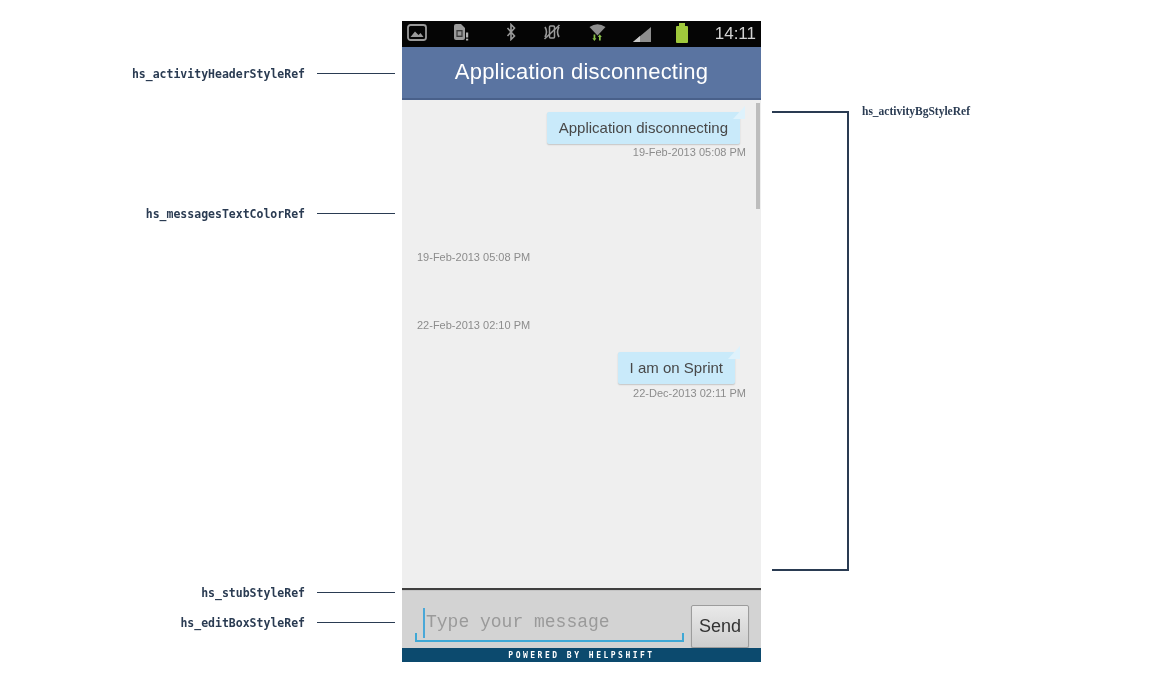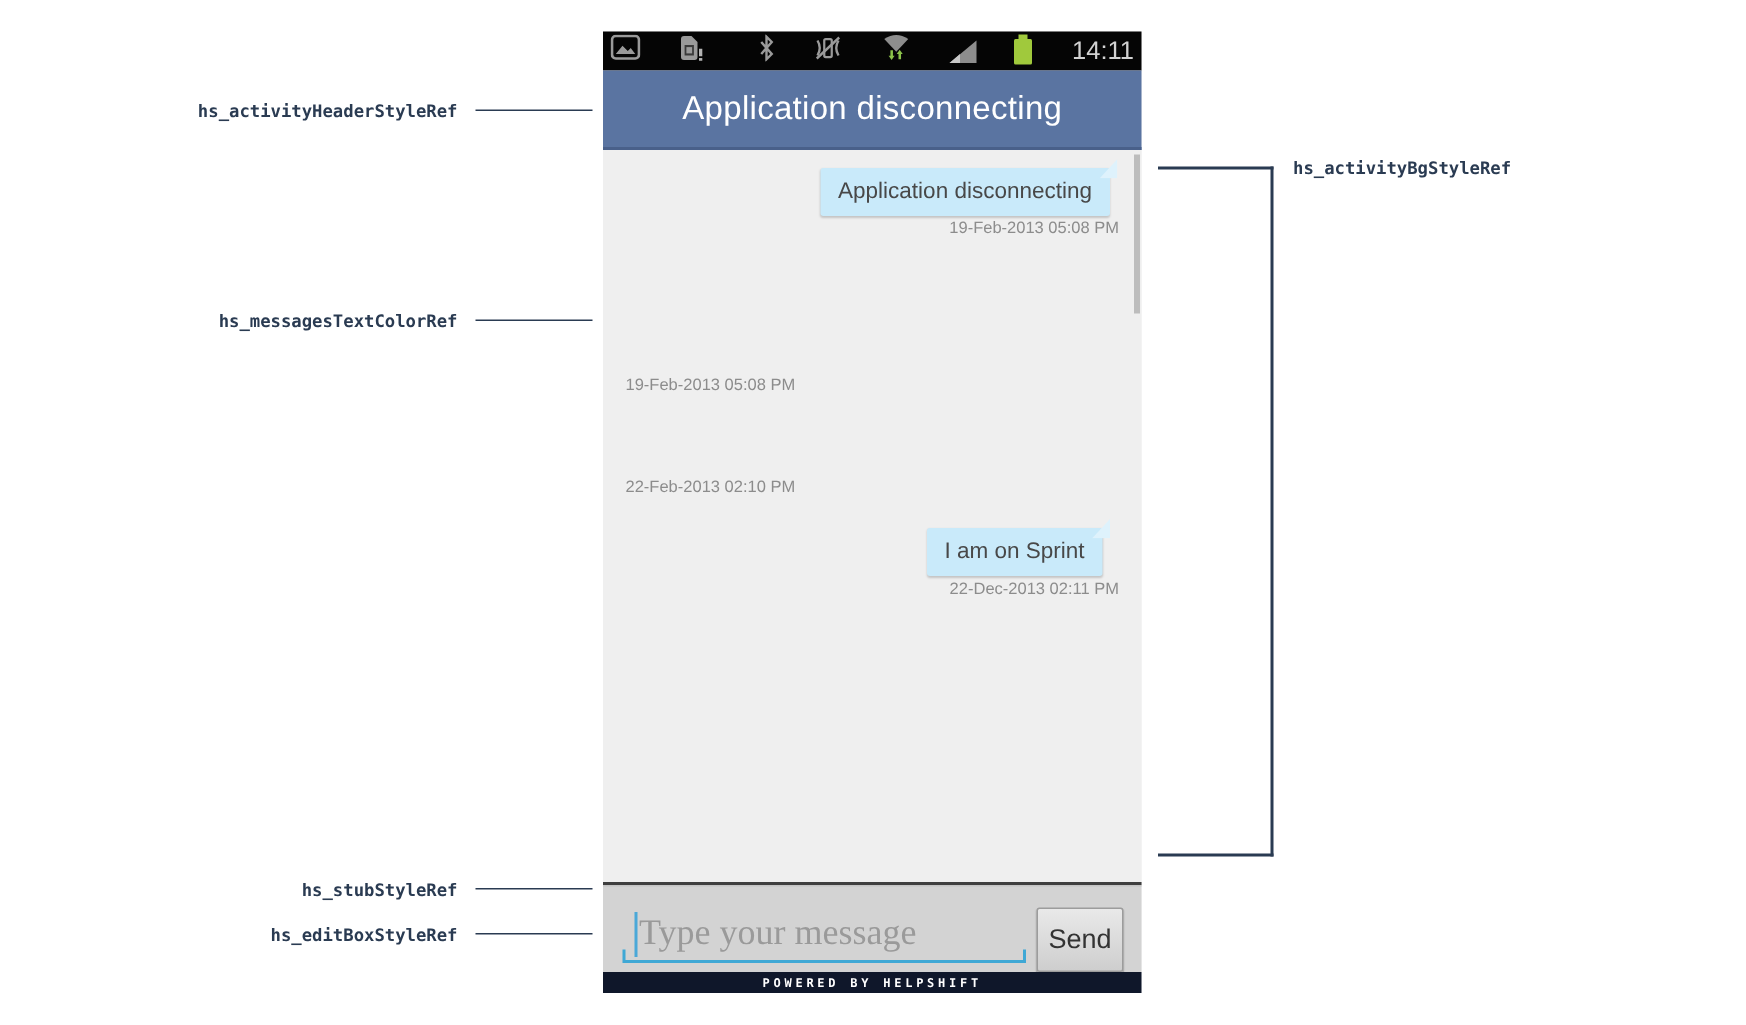--- a/index.html
+++ b/index.html
@@ -44,29 +44,29 @@
 
   
   .composer { position:absolute; left:0; top:567px; width:100%; height:60px; background:#d3d3d3;
               border-top:2px solid #3f3f3f; box-shadow:inset 0 1px 0 #c4c4c4; }
   .edit-wrap { position:absolute; left:13px; top:14px; width:269px; height:38px;
                border-bottom:2px solid #3fa8d5; }
   .edit-wrap::before, .edit-wrap::after { content:""; position:absolute; bottom:0; width:2px; height:7px; background:#3fa8d5; }
   .edit-wrap::before { left:0; } .edit-wrap::after { right:0; }
   .edit-cursor { position:absolute; left:8px; top:4px; width:2px; height:30px; background:#4aa8d8; }
   .edit-input { position:absolute; left:11px; top:0; width:250px; height:36px; border:none; outline:none;
-                background:transparent; font-family:Liberation Serif, serif; font-size:24px; color:#444; }
+                background:transparent; font-family:Liberation Mono, monospace; font-size:18px; color:#444; }
   .edit-input::placeholder { color:#9a9a9a; opacity:1; }
   .send-btn { position:absolute; right:12px; top:15px; width:58px; height:43px;
               background:linear-gradient(#e9e9e9, #cecece); border:1px solid #9c9c9c; border-radius:2px;
               font-family:"Liberation Sans", sans-serif; font-size:18px; color:#333; text-align:center; line-height:41px;
               box-shadow:0 1px 1px rgba(0,0,0,0.25); }
 
   
-  .phone-footer { position:absolute; left:0; top:627px; width:100%; height:14px; background:#0f172a;
+  .phone-footer { position:absolute; left:0; top:627px; width:100%; height:14px; background:#0c4a6e;
                   display:flex; align-items:center; justify-content:center; }
   .phone-footer .ft { color:#ffffff; font-family:"DejaVu Sans Mono", monospace; font-weight:bold;
                       font-size:8px; letter-spacing:2.5px; }
 </style>
 </head>
 <body>
 
 <div class="canvas">
 
   <div class="ann-label" style="right:859px; top:67px;">hs_activityHeaderStyleRef</div>
@@ -74,21 +74,21 @@
 
   <div class="ann-label" style="right:859px; top:207px;">hs_messagesTextColorRef</div>
   <div class="ann-line" style="left:317px; top:213px; width:78px; height:1px;"></div>
 
   <div class="ann-label" style="right:859px; top:586px;">hs_stubStyleRef</div>
   <div class="ann-line" style="left:317px; top:592px; width:78px; height:1px;"></div>
 
   <div class="ann-label" style="right:859px; top:616px;">hs_editBoxStyleRef</div>
   <div class="ann-line" style="left:317px; top:622px; width:78px; height:1px;"></div>
 
-  <div class="ann-label" style="left:862px; top:105px;">hs_activityBgStyleRef</div>
+  <div class="ann-label" style="left:862px; top:105px;font-family:Liberation Serif, serif;">hs_activityBgStyleRef</div>
   <div class="ann-line" style="left:772px; top:111px; width:77px; height:2px;"></div>
   <div class="ann-line" style="left:847px; top:111px; width:2px; height:460px;"></div>
   <div class="ann-line" style="left:772px; top:569px; width:77px; height:2px;"></div>
 
   <div class="phone">
 
     <div class="status-bar">
       <div class="sb-left">
         <span>
           <svg width="20" height="17" viewBox="0 0 20 17">

